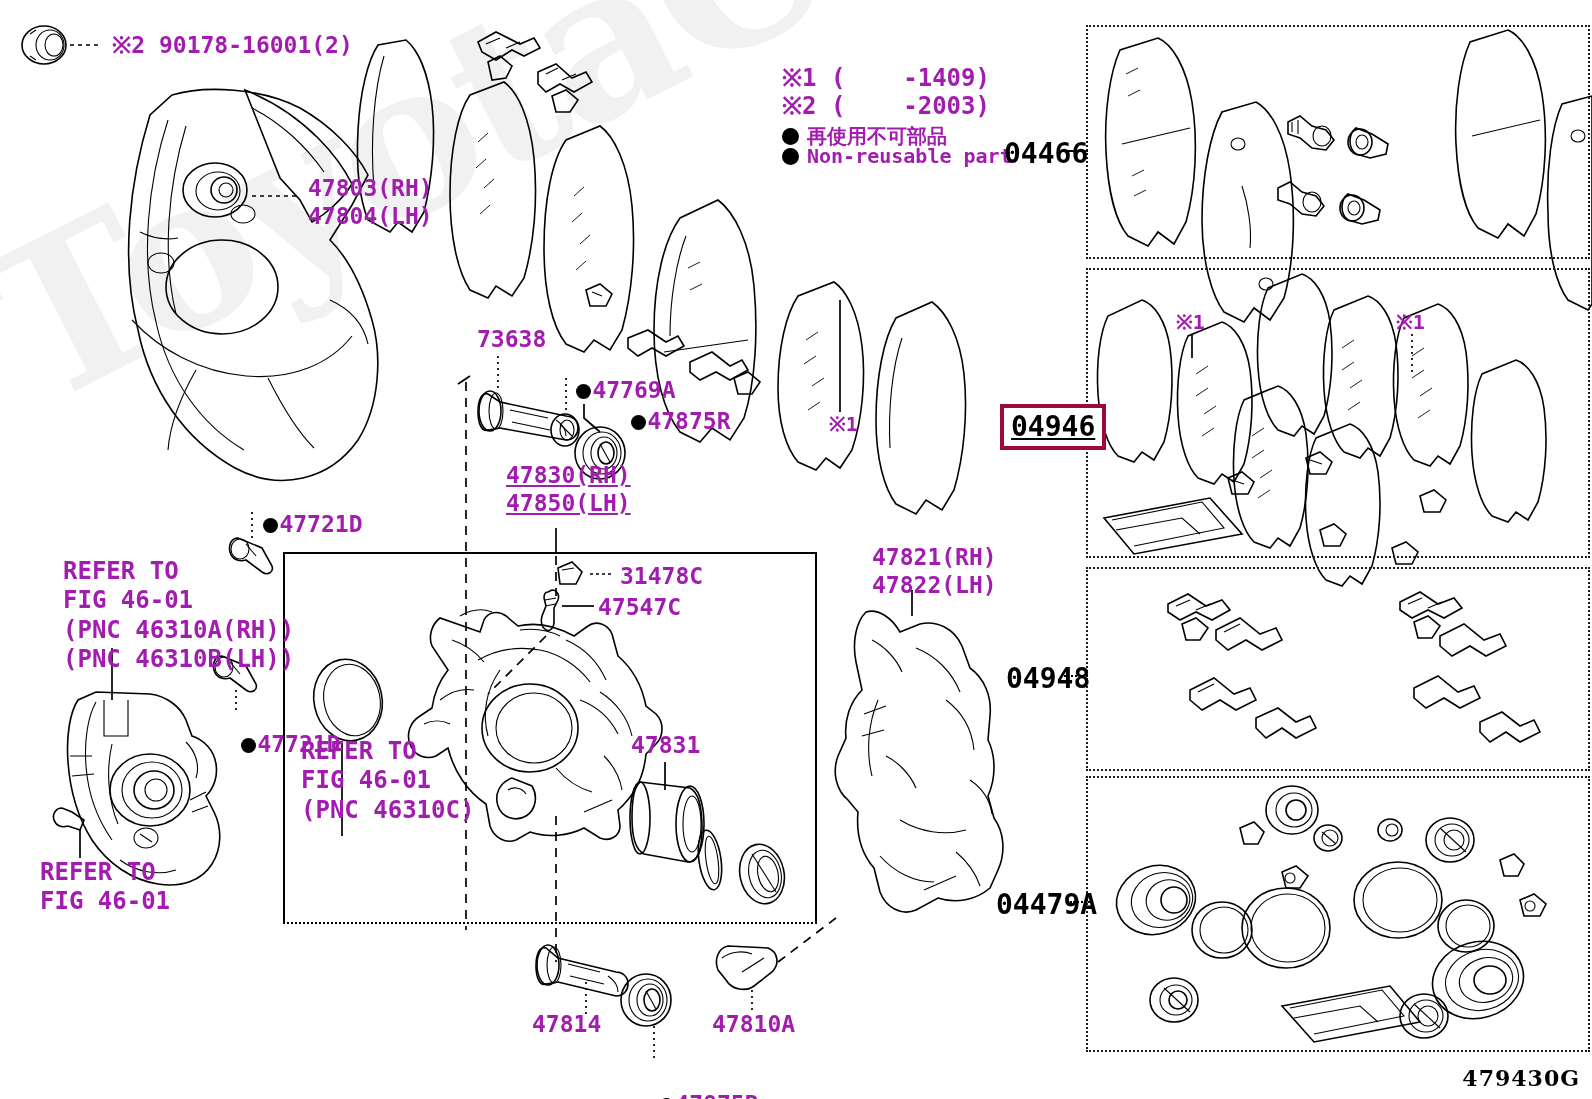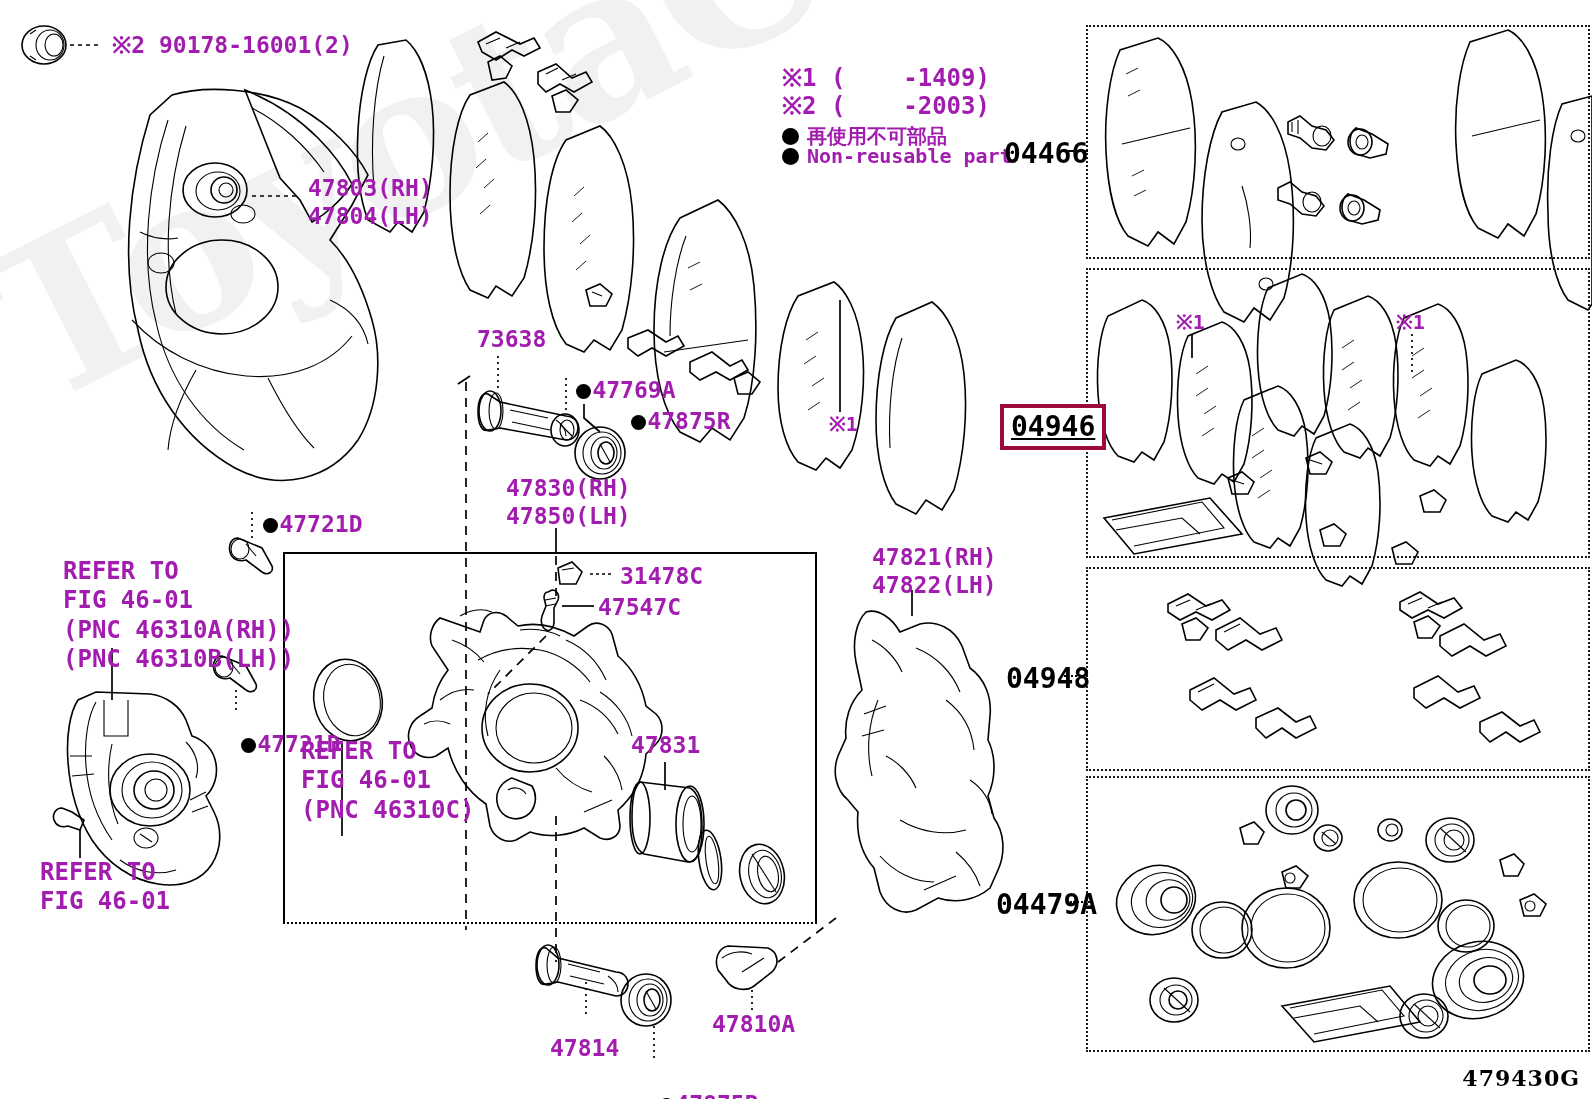--- a/index.html
+++ b/index.html
@@ -646,21 +646,21 @@
   <div class="lbl s26" style="left:477px;top:325px;">73638</div>
 
   <div class="lbl s26" style="left:521px;top:348px;">
     <span class="dot"></span><span>47769A</span>
   </div>
 
   <div class="lbl s26" style="left:576px;top:379px;">
     <span class="dot"></span><span>47875R</span>
   </div>
 
-  <div class="lbl s26" style="left:506px;top:474px;">47830(RH)
+  <div class="lbl s26" style="left:506px;top:461px;text-decoration:underline;">47830(RH)
 47850(LH)</div>
 
   <div class="lbl s26" style="left:872px;top:543px;">47821(RH)
 47822(LH)</div>
 
   <div class="lbl s22" style="left:829px;top:412px;">※1</div>
 
   <div class="lbl s26" style="left:620px;top:562px;">31478C</div>
   <div class="lbl s26" style="left:598px;top:593px;">47547C</div>
   <div class="lbl s26" style="left:631px;top:731px;">47831</div>
@@ -675,21 +675,21 @@
   <div class="lbl s24" style="left:63px;top:557px;">REFER TO
 FIG 46-01
 (PNC 46310A(RH))
 (PNC 46310B(LH))</div>
   <div class="lbl s24" style="left:40px;top:858px;">REFER TO
 FIG 46-01</div>
   <div class="lbl s24" style="left:301px;top:737px;">REFER TO
 FIG 46-01
 (PNC 46310C)</div>
 
-  <div class="lbl s26" style="left:550px;top:1010px;margin-top:24px;">47814</div>
+  <div class="lbl s26" style="left:532px;top:1010px;">47814</div>
   <div class="lbl s26" style="left:604px;top:1062px;">
     <span class="dot"></span><span>47875R</span>
   </div>
   <div class="lbl s26" style="left:712px;top:1010px;">47810A</div>
 
   <div class="diagid">479430G</div>
 
 </div>
 
 </body></html>

